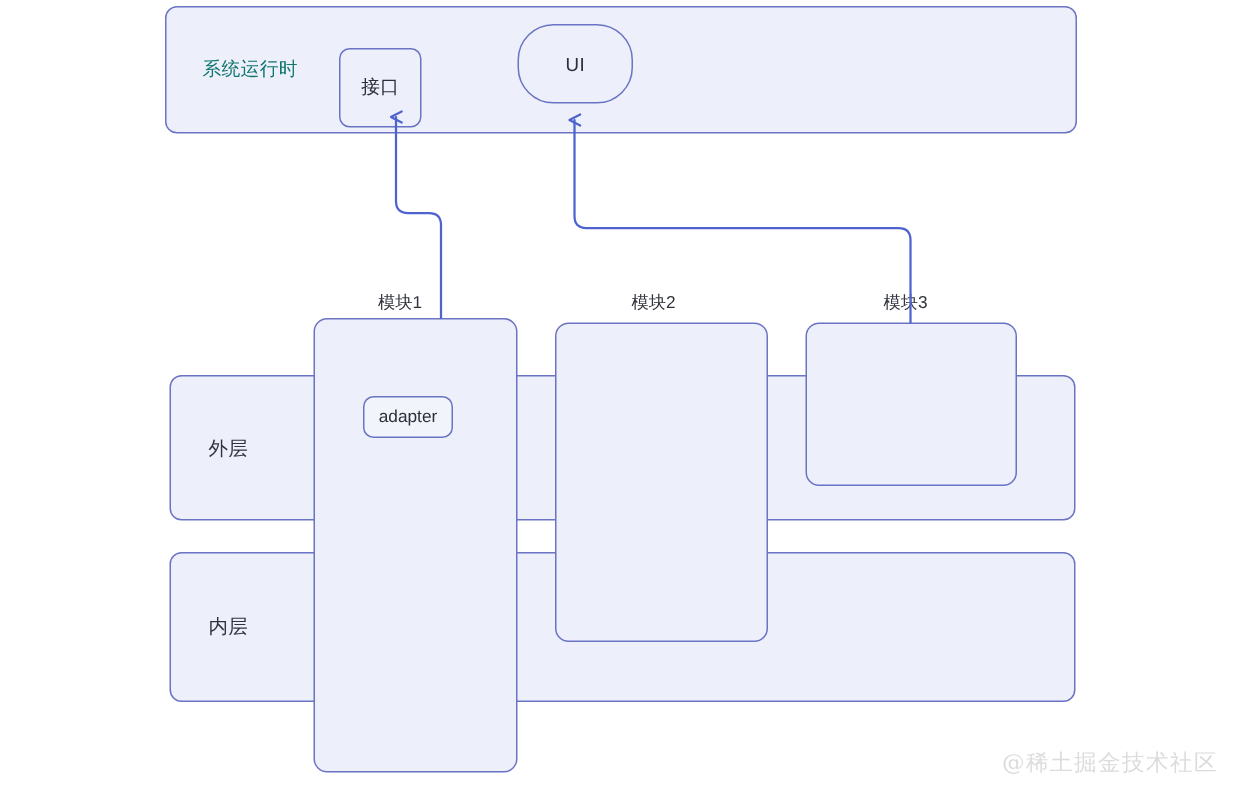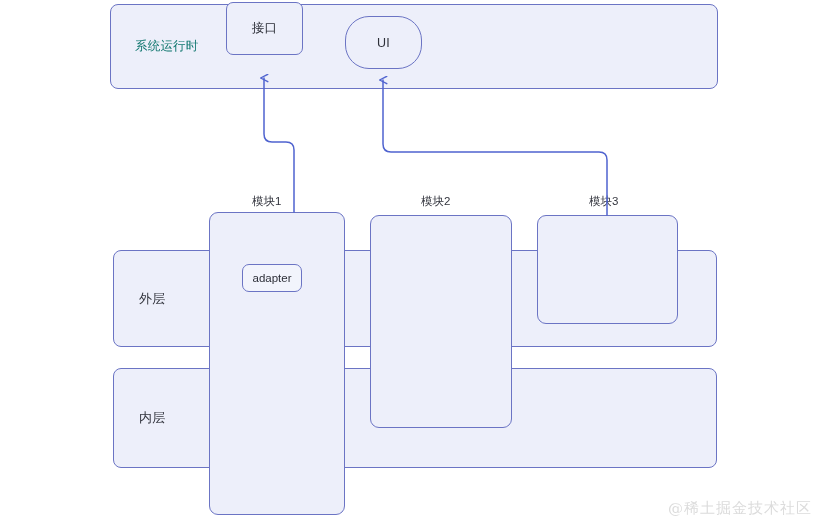--- a/index.html
+++ b/index.html
@@ -40,22 +40,22 @@
     border-radius: 8px;
     z-index: 1;
   }
   #runtime-bar .lbl {
     margin-left: 24px;
     font-size: 12.5px;
     color: #0f766e;
   }
   #interface-node {
     left: 226px;
-    top: 2px;
-    width: 77px;
+    top: 32px;
+    width: 55px;
     height: 53px;
     z-index: 3;
   }
   #ui-node {
     left: 345px;
     top: 16px;
     width: 77px;
     height: 53px;
     z-index: 3;
     border-radius: 24px;

